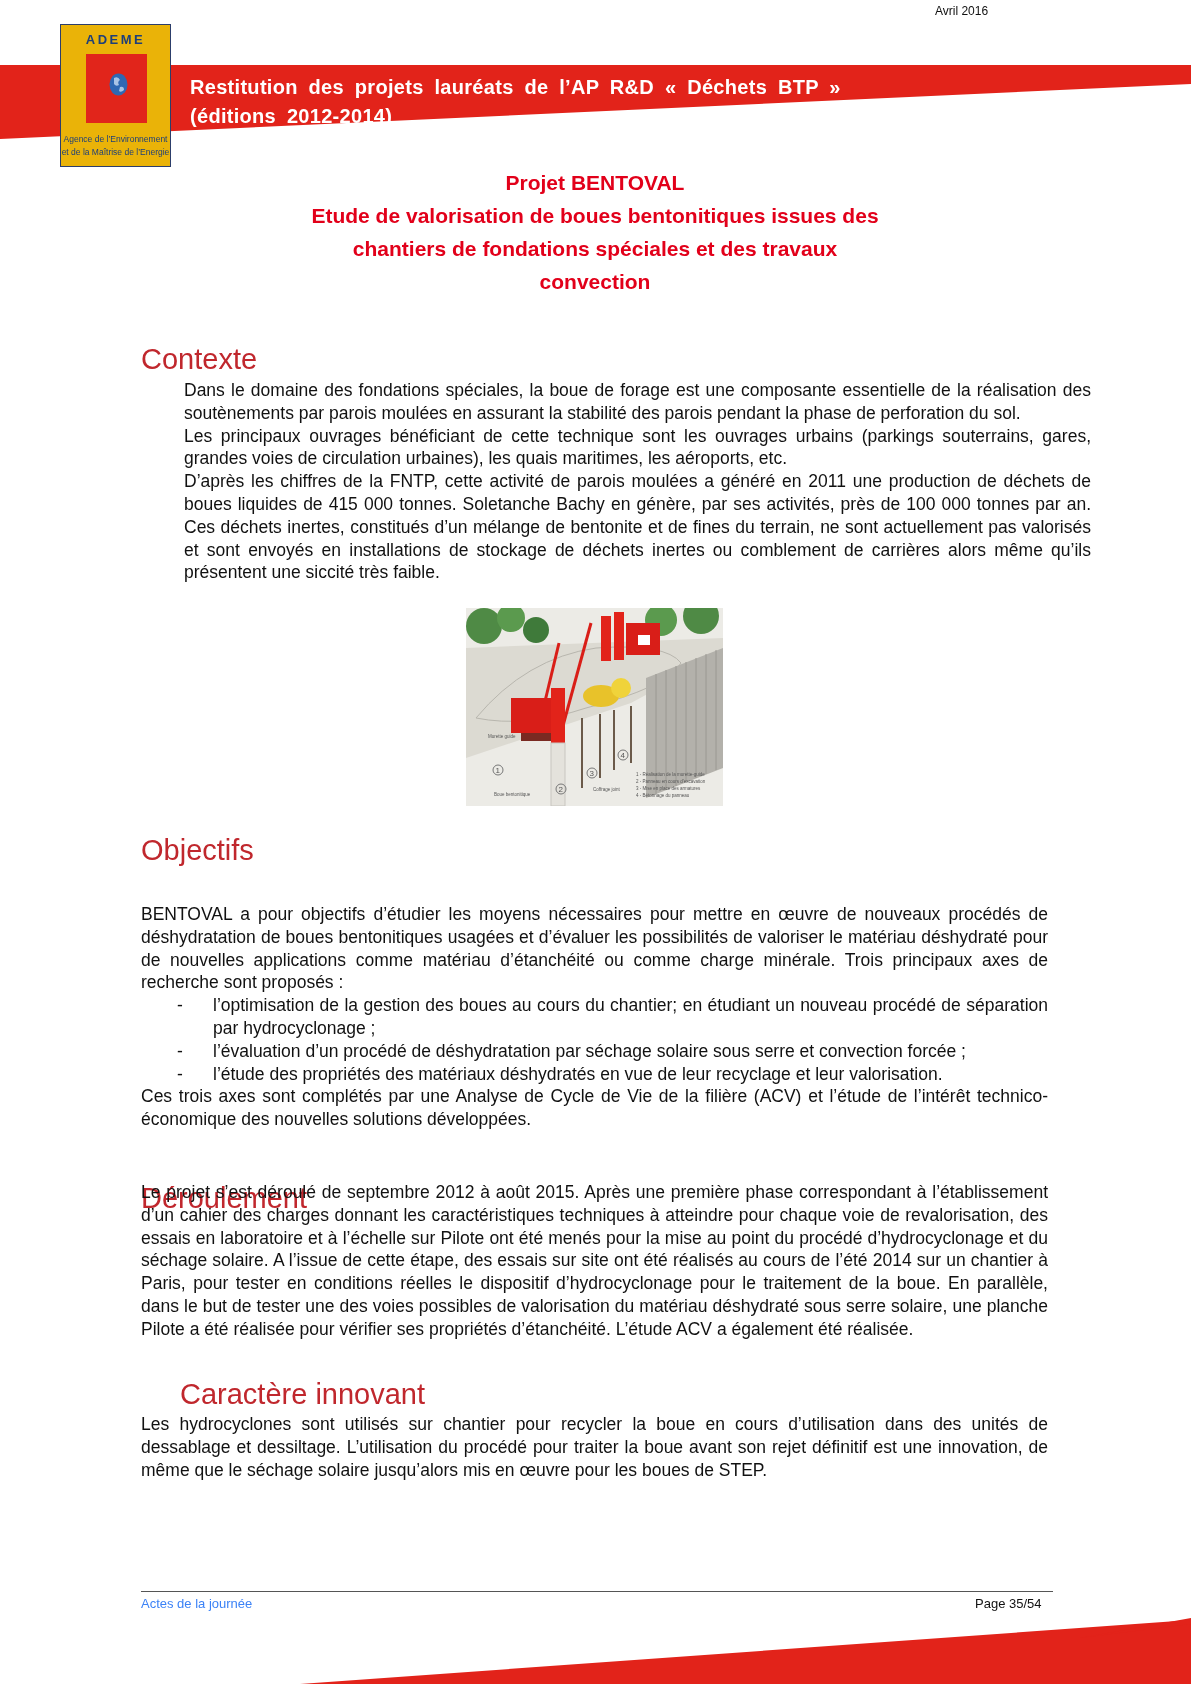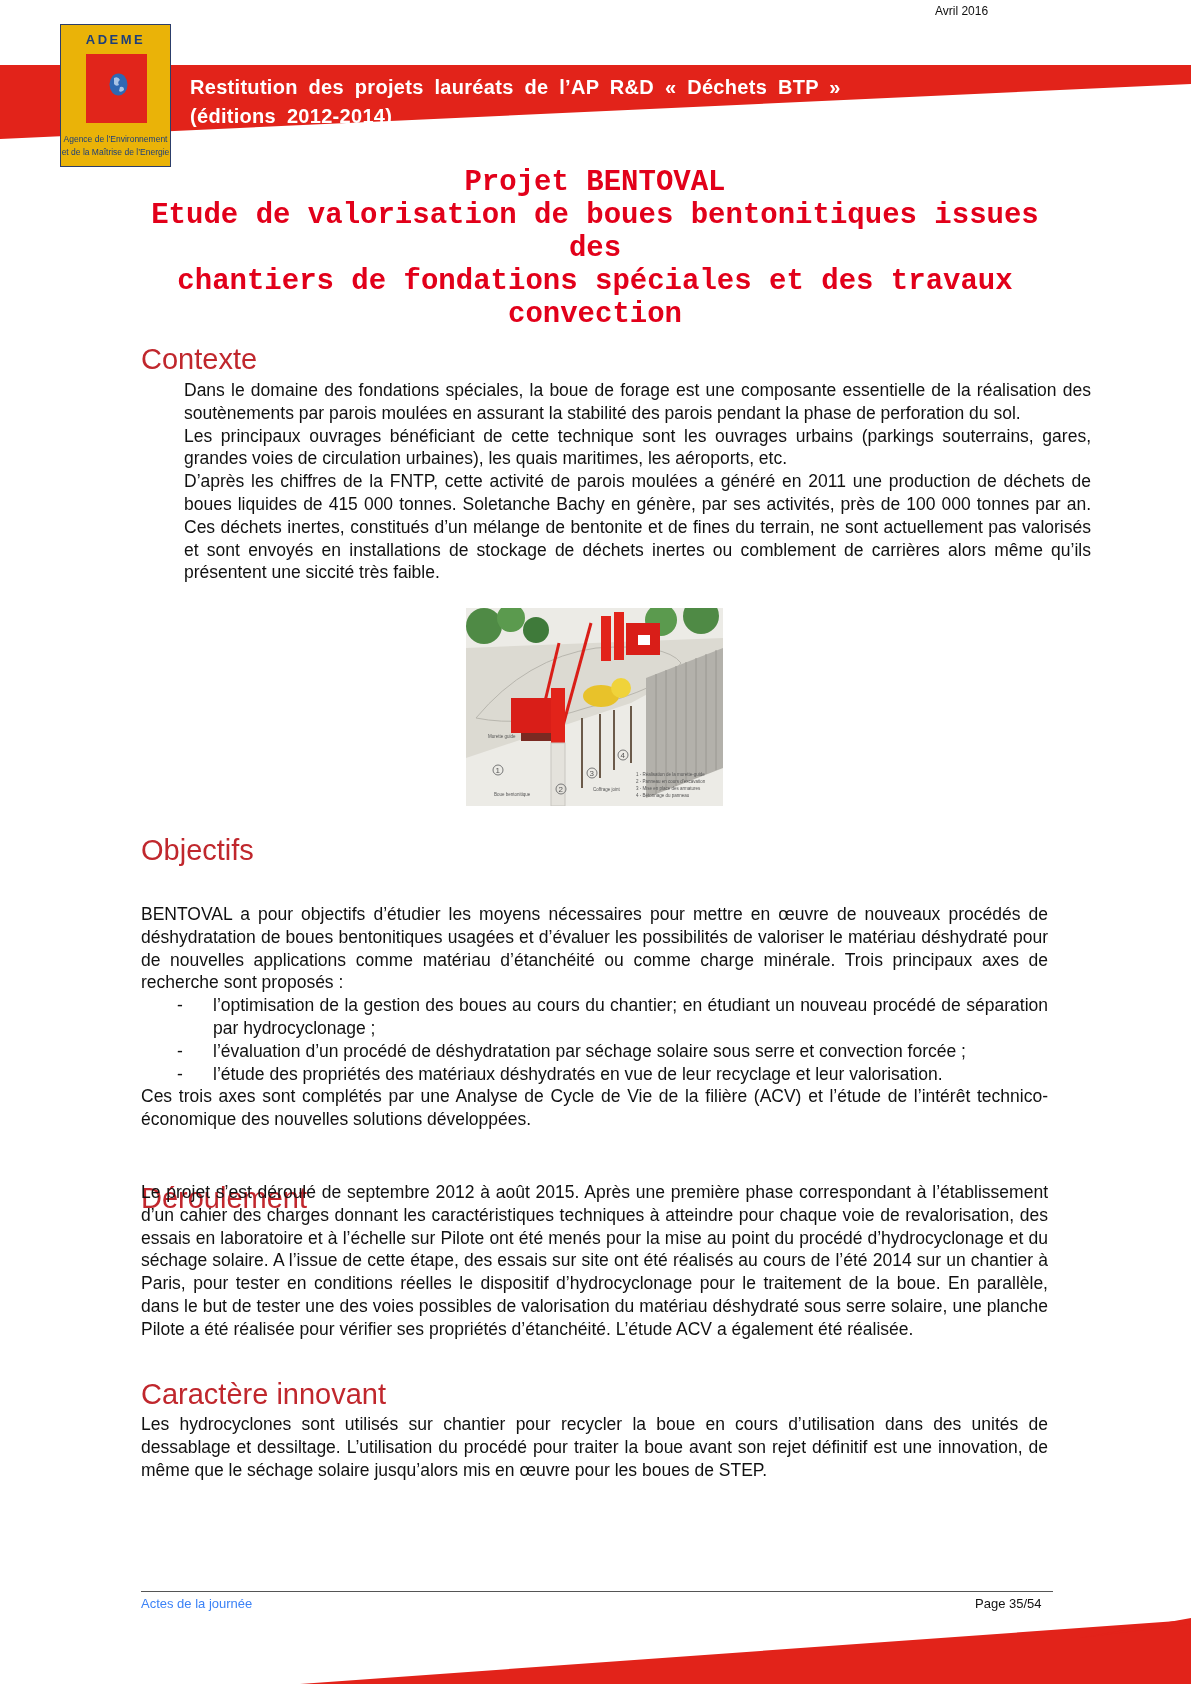--- a/index.html
+++ b/index.html
@@ -10,21 +10,21 @@
   .banner { position:absolute; left:0; top:65px; width:1191px; height:80px; }
   .banner svg { display:block; }
   .banner-text { position:absolute; left:190px; top:73px; color:#fff; font-weight:bold; font-size:20px; line-height:29px; letter-spacing:0.3px; word-spacing:5px; }
 
   .logo { position:absolute; left:44px; top:24px; width:111px; height:143px; background:#eab308; border:1px solid #2c3e6b; box-sizing:border-box;margin-left:16px; }
   .logo-name { position:absolute; top:7px; left:0; width:100%; text-align:center; font-weight:bold; font-size:13px; letter-spacing:2.5px; color:#1d3f7a; }
   .logo-square { position:absolute; left:25px; top:29px; width:61px; height:69px; background:#e1251b; }
   .logo-globe { position:absolute; left:48px; top:48px; width:19px; height:23px; }
   .logo-caption { position:absolute; left:0; top:108px; width:100%; text-align:center; font-size:8.5px; line-height:13px; color:#1d3f7a; }
 
-  .title { position:absolute; left:140px; top:166px; width:910px; text-align:center; color:#e2001a; font-weight:bold; font-size:29px; line-height:33px;font-family:Liberation Mono, monospace; }
+  .title { position:absolute; left:140px; top:166px; width:910px; text-align:center; color:#e2001a; font-weight:bold; font-size:21px; line-height:33px; }
 
   .section-h { position:absolute; left:141px; font-size:29px; color:#c0272d; line-height:32px; }
   .para { position:absolute; left:141px; width:907px; font-size:17.5px; line-height:22.8px; color:#111; text-align:justify; }
   .para p { margin:0; }
   .bullets { list-style:none; margin:0; padding:0; }
   .bullets li { position:relative; padding-left:72px; }
   .bullets li .dash { position:absolute; left:36px; top:0; }
 
   .illustration { position:absolute; left:466px; top:608px; width:257px; height:198px; background:#ebe9e4; overflow:hidden; }
 
@@ -152,21 +152,21 @@
     <li><span class="dash">-</span><span>l’étude des propriétés des matériaux déshydratés en vue de leur recyclage et leur valorisation.</span></li>
   </ul>
   <p>Ces trois axes sont complétés par une Analyse de Cycle de Vie de la filière (ACV) et l’étude de l’intérêt technico-économique des nouvelles solutions développées.</p>
 </div>
 
 <div class="section-h" style="top:1146px;margin-top:36px;">Déroulement</div>
 <div class="para" style="top:1181px;">
   <p>Le projet s’est déroulé de septembre 2012 à août 2015. Après une première phase correspondant à l’établissement d’un cahier des charges donnant les caractéristiques techniques à atteindre pour chaque voie de revalorisation, des essais en laboratoire et à l’échelle sur Pilote ont été menés pour la mise au point du procédé d’hydrocyclonage et du séchage solaire. A l’issue de cette étape, des essais sur site ont été réalisés au cours de l’été 2014 sur un chantier à Paris, pour tester en conditions réelles le dispositif d’hydrocyclonage pour le traitement de la boue. En parallèle, dans le but de tester une des voies possibles de valorisation du matériau déshydraté sous serre solaire, une planche Pilote a été réalisée pour vérifier ses propriétés d’étanchéité. L’étude ACV a également été réalisée.</p>
 </div>
 
-<div class="section-h" style="top:1378px;">Caractère innovant</div>
+<div class="section-h" style="top:1378px;margin-left:39px;">Caractère innovant</div>
 <div class="para" style="top:1413px;">
   <p>Les hydrocyclones sont utilisés sur chantier pour recycler la boue en cours d’utilisation dans des unités de dessablage et dessiltage. L’utilisation du procédé pour traiter la boue avant son rejet définitif est une innovation, de même que le séchage solaire jusqu’alors mis en œuvre pour les boues de STEP.</p>
 </div>
 
 <div class="footer-rule"></div>
 <div class="footer-left">Actes de la journée</div>
 <div class="footer-right">Page 35/54</div>
 <svg class="footer-swoosh" viewBox="0 0 1191 74">
   <polygon points="300,74 1191,10 1191,74" fill="#e2231a"></polygon>
   <polygon points="1080,28 1191,8 1191,14" fill="#e2231a"></polygon>

